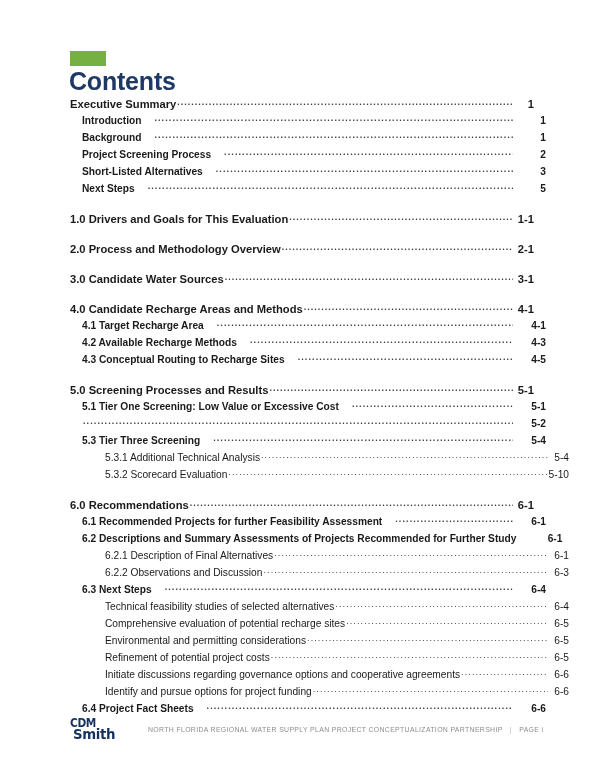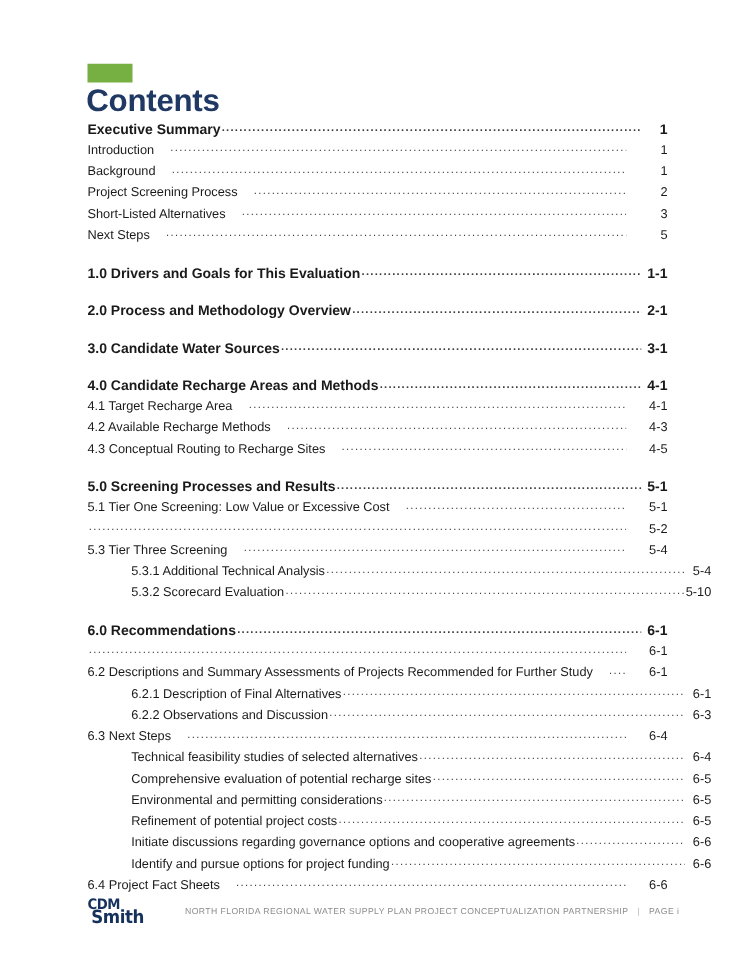--- a/index.html
+++ b/index.html
@@ -92,22 +92,22 @@
     height: 16px;
   }
   .lvl1 .toc-leader { font-weight: bold; letter-spacing: 1.0px; }
 
   
   .lvl1.spaced { margin-top: 14px; }
 
   
   .lvl2 {
     font-size: 10.2px;
-    font-weight: normal;
-    margin-left: 0;
+    font-weight: bold;
+    margin-left: 12px;
     height: 17px;
     gap: 12px;
   }
 
   
   .lvl3 {
     font-size: 10.2px;
     font-weight: normal;
     margin-left: 35px;
     height: 17px;
@@ -267,20 +267,21 @@
         <span class="toc-label">5.3.2 Scorecard Evaluation</span>
         <span class="toc-leader">...................................................................................................................................................................................................................................................................</span>
         <span class="toc-page">5-10</span>
       </div>
       <div class="toc-entry lvl1 spaced">
         <span class="toc-label">6.0 Recommendations</span>
         <span class="toc-leader">...................................................................................................................................................................................................................................................................</span>
         <span class="toc-page">6-1</span>
       </div>
       <div class="toc-entry lvl2">
+        <span class="toc-label">6.1 Recommended Projects for further Feasibility Assessment</span>
         <span class="toc-leader">...................................................................................................................................................................................................................................................................</span>
         <span class="toc-page">6-1</span>
       </div>
       <div class="toc-entry lvl2">
         <span class="toc-label">6.2 Descriptions and Summary Assessments of Projects Recommended for Further Study</span>
         <span class="toc-leader">...................................................................................................................................................................................................................................................................</span>
         <span class="toc-page">6-1</span>
       </div>
       <div class="toc-entry lvl3">
         <span class="toc-label">6.2.1 Description of Final Alternatives</span>

